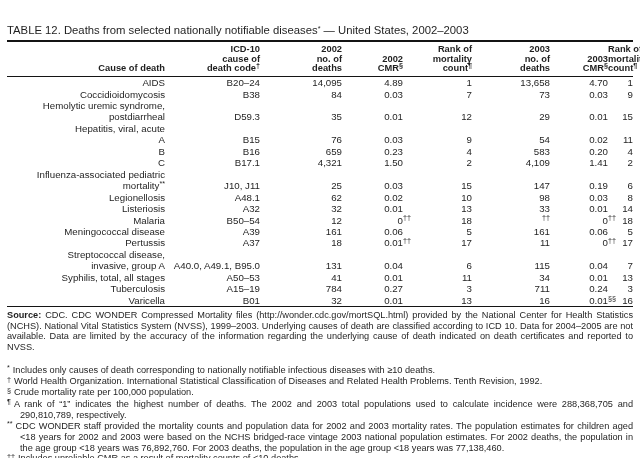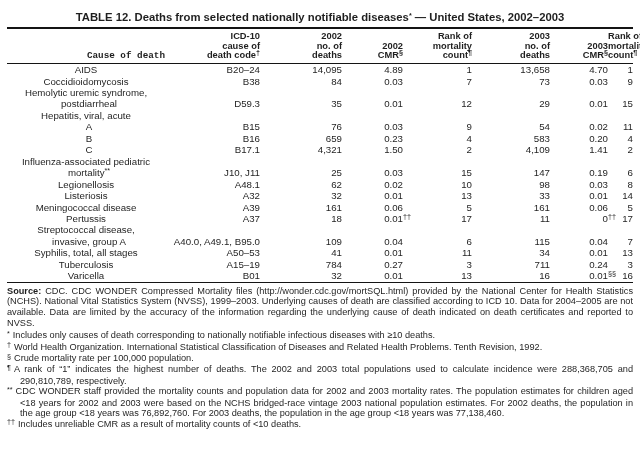--- a/index.html
+++ b/index.html
@@ -2,39 +2,39 @@
 <html><head>
 <meta charset="utf-8">
 <style>
   html,body{margin:0;padding:0;background:#e8e8e8;}
   .page{
     width:640px;height:458px;box-sizing:border-box;background:#ffffff;
     padding:5px 7px 4px 7px;color:#1f1f1f;
     font-family:"Liberation Sans","DejaVu Sans",sans-serif;
     overflow:hidden;
   }
-  .title{font-size:11.3px;font-weight:bold;margin:6px 0 4px 0;text-align:center;}
+  .title{font-size:11.3px;font-weight:normal;margin:19px 0 4px 0;}
   .rule{border:0;border-top:1px solid #141414;margin:0;}
   .rule.thick{border-top-width:2.6px;margin-bottom:2px;}
   .rule.thin{border-top-width:1.3px;}
   table.tbl{width:100%;border-collapse:collapse;table-layout:fixed;}
   th{
     font-weight:bold;vertical-align:bottom;text-align:right;
     font-size:9.3px;line-height:9.7px;padding:1px 0 2px 0;
     border-bottom:1.2px solid #141414;white-space:nowrap;
   }
-  th.left{text-align:left;font-family:Liberation Mono, monospace;}
+  th.left{text-align:left;}
   th .hline{display:block;text-align:right;}
   td{font-size:9.7px;line-height:11.45px;padding:0;white-space:nowrap;}
   td.num{text-align:right;}
-  td.label{text-align:center;}
+  td.label{text-align:right;}
   td.label.ind{padding-left:6px;margin-top:20px;}
   sup{font-size:7.2px;line-height:0;vertical-align:baseline;position:relative;top:-3.2px;}
   sup.overhang{display:inline-block;width:0;white-space:nowrap;}
-  p.source{font-size:9.2px;line-height:10.6px;text-align:justify;margin:3px 0 2px 0;}
+  p.source{font-size:9.2px;line-height:10.6px;text-align:justify;margin:3px 0 12px 0;}
   .b{font-weight:bold;}
   .fn{
     font-size:9.2px;line-height:10.45px;text-align:justify;
     padding-left:13px;text-indent:-13px;
   }
   .fn-marker{font-size:7.2px;position:relative;top:-2.5px;padding-right:3px;}
 </style>
 </head>
 <body>
 
@@ -189,20 +189,30 @@
           <td class="label">Listeriosis</td>
           <td class="num">A32</td>
           <td class="num">32</td>
           <td class="num">0.01</td>
           <td class="num">13</td>
           <td class="num">33</td>
           <td class="num">0.01</td>
           <td class="num">14</td>
         </tr>
         <tr>
+          <td class="label">Malaria</td>
+          <td class="num">B50–54</td>
+          <td class="num">12</td>
+          <td class="num">0<sup class="overhang">††</sup></td>
+          <td class="num">18</td>
+          <td class="num"><sup>††</sup></td>
+          <td class="num">0<sup class="overhang">††</sup></td>
+          <td class="num">18</td>
+        </tr>
+        <tr>
           <td class="label">Meningococcal disease</td>
           <td class="num">A39</td>
           <td class="num">161</td>
           <td class="num">0.06</td>
           <td class="num">5</td>
           <td class="num">161</td>
           <td class="num">0.06</td>
           <td class="num">5</td>
         </tr>
         <tr>
@@ -215,21 +225,21 @@
           <td class="num">0<sup class="overhang">††</sup></td>
           <td class="num">17</td>
         </tr>
         <tr>
           <td class="label">Streptococcal disease,</td>
           <td colspan="7"></td>
         </tr>
         <tr>
           <td class="label ind">invasive, group A</td>
           <td class="num">A40.0, A49.1, B95.0</td>
-          <td class="num">109</td>
+          <td class="num">131</td>
           <td class="num">0.04</td>
           <td class="num">6</td>
           <td class="num">115</td>
           <td class="num">0.04</td>
           <td class="num">7</td>
         </tr>
         <tr>
           <td class="label">Syphilis, total, all stages</td>
           <td class="num">A50–53</td>
           <td class="num">41</td>

